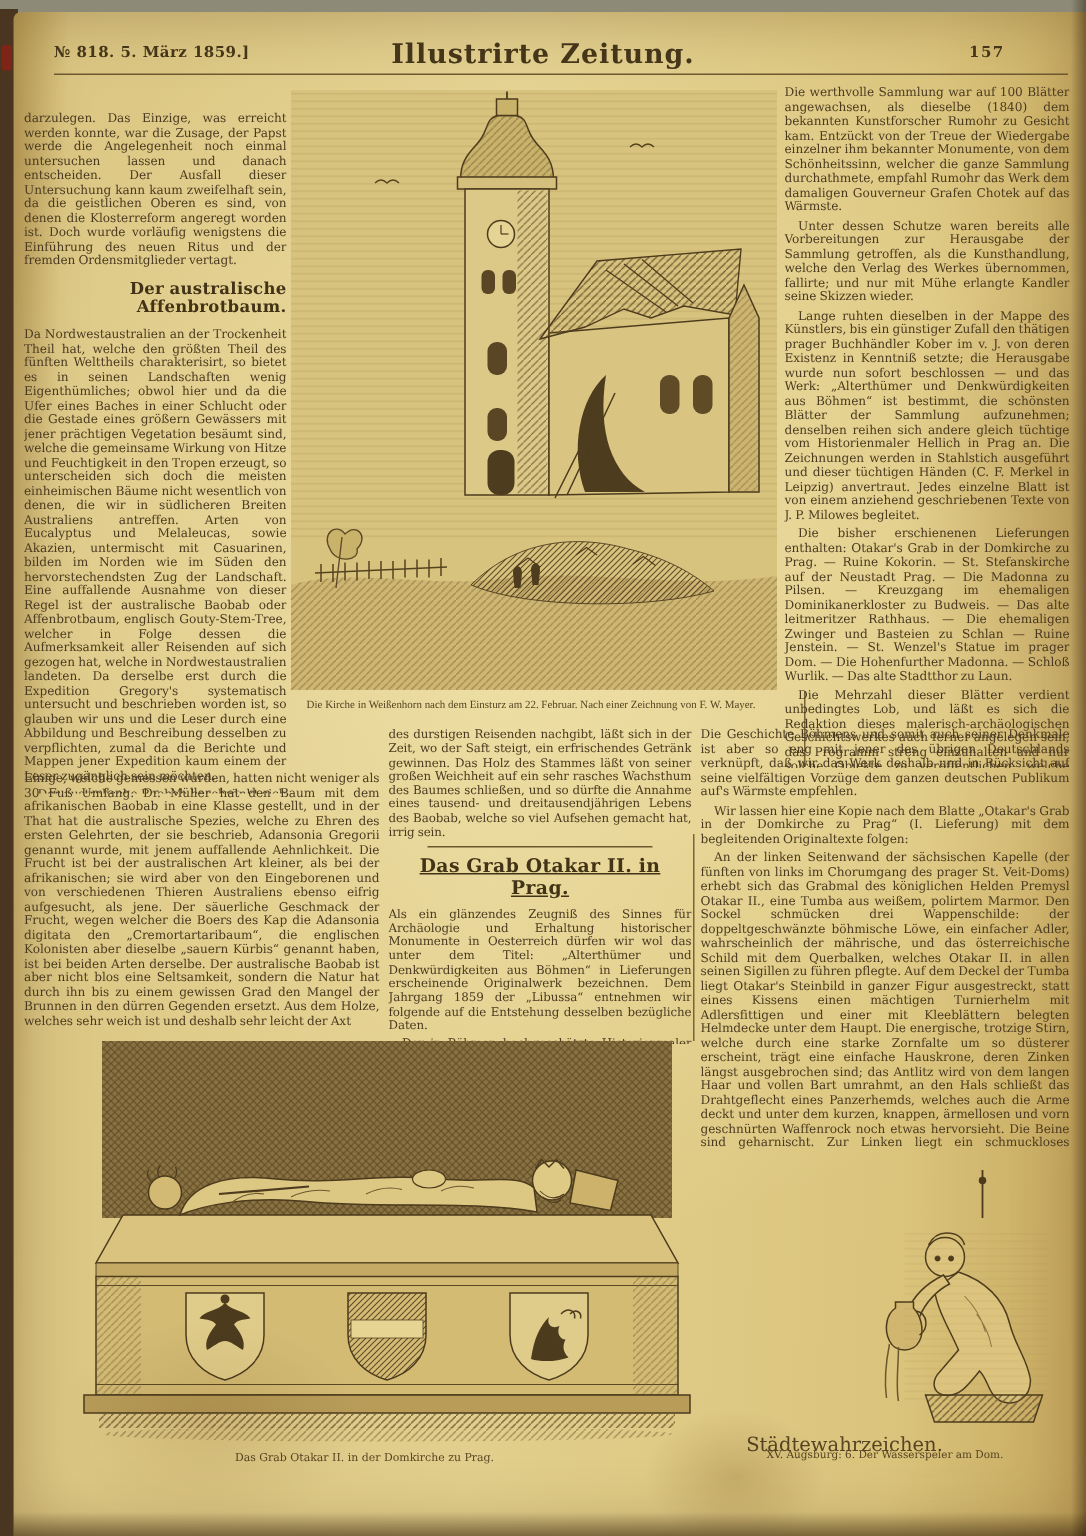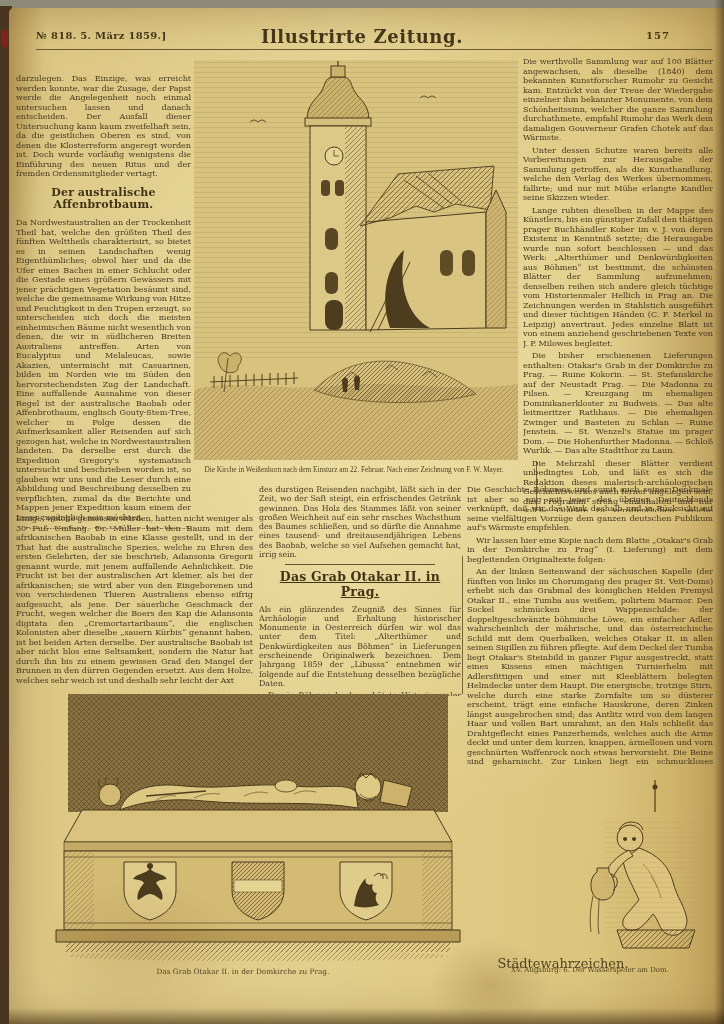--- a/index.html
+++ b/index.html
@@ -32,21 +32,21 @@
   .col{position:absolute;overflow:hidden;font-size:8.1px;line-height:1.175;color:#4a3a20;
        text-align:justify;letter-spacing:-0.05px;word-spacing:-0.4px;}
   .para{margin:0 0 3px 0;text-indent:9px;}
   .noind{text-indent:0;}
   .c1t{left:16px;top:57px;width:175px;height:455px;margin-top:17px;}
   .c3t{left:523px;top:57px;width:190px;height:455px;}
   .cAb{left:16px;top:514px;width:237px;height:183px;}
   .cBb{left:259px;top:485px;width:202px;height:211px;font-size:7.9px;}
   .cCb{left:467px;top:485px;width:246px;height:281px;}
 
-  .art-title{font-size:11px;font-weight:bold;text-align:center;margin:8px 0 6px 0;text-indent:0;
+  .art-title{font-size:11px;font-weight:bold;text-align:right;margin:8px 0 6px 0;text-indent:0;
     color:#423216;letter-spacing:0.2px;}
   .art-title2{font-size:12.5px;font-weight:bold;text-align:center;margin:4px 0 5px 0;text-indent:0;
     color:#423216;letter-spacing:0.3px;text-decoration:underline;}
   .mid-rule{width:150px;height:1px;background:#6b5630;margin:5px auto 5px auto;}
 
   .fig{position:absolute;margin:0;padding:0;}
   .fig-church{left:194px;top:60px;width:324px;height:400px;}
   .fig-tomb{left:54px;top:694px;width:408px;height:268px;}
   .fig-garg{left:583px;top:780px;width:130px;height:172px;}
   .cap{position:absolute;font-size:7.3px;color:#564422;text-align:center;letter-spacing:0;}

